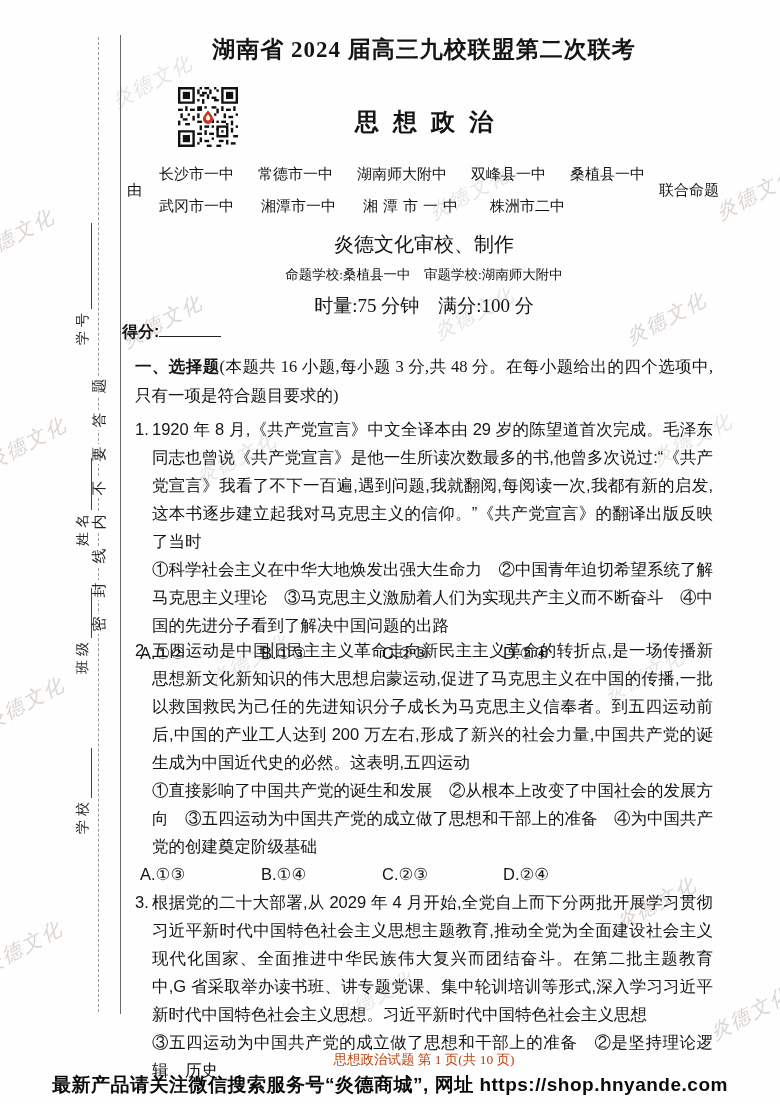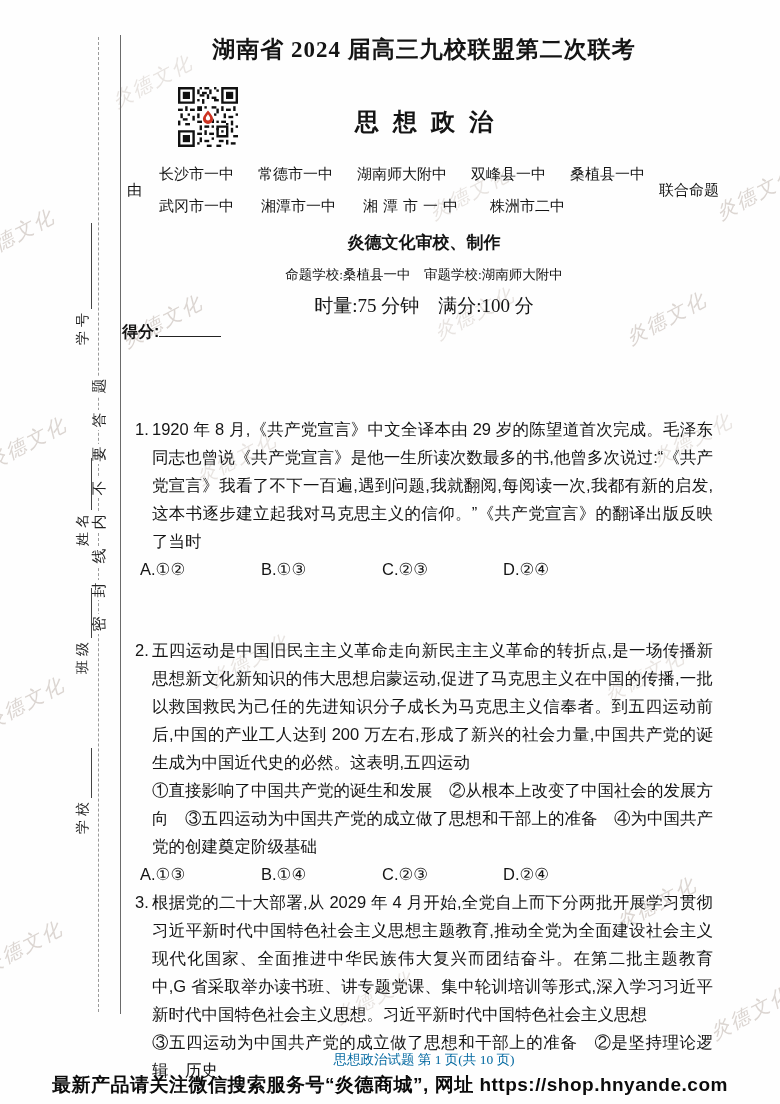--- a/index.html
+++ b/index.html
@@ -24,41 +24,41 @@
   .subject{position:absolute;left:135px;width:578px;top:106px;text-align:center;
     font-size:24px;font-weight:bold;letter-spacing:14px;text-indent:14px;}
   .schools{position:absolute;left:127px;top:165px;width:596px;display:flex;align-items:center;
     font-family:"Liberation Serif",serif;font-size:15px;}
   .schools .by{width:18px;margin-right:14px;}
   .schools .rows{width:486px;display:flex;flex-direction:column;gap:13px;}
   .schools .row{display:flex;justify-content:space-between;white-space:nowrap;}
   .schools .row2{padding-right:80px;align-items:flex-end;}
   .schools .joint{margin-left:14px;white-space:nowrap;}
   .sp5{letter-spacing:5px;}
-  .produced{position:absolute;left:135px;width:578px;top:231px;text-align:center;font-size:17px;font-weight:bold;}
+  .produced{position:absolute;left:135px;width:578px;top:231px;text-align:center;font-size:20px;font-weight:normal;}
   .setter{position:absolute;left:135px;width:578px;top:266px;text-align:center;
     font-family:"Liberation Serif",serif;font-size:13.5px;}
   .duration{position:absolute;left:135px;width:578px;top:293px;text-align:center;
     font-family:"Liberation Serif",serif;font-size:19px;}
   .score{position:absolute;left:122px;width:566px;top:320px;text-align:left;font-size:16px;font-weight:bold;}
   .score .line{display:inline-block;width:62px;border-bottom:1.5px solid #222;height:16px;}
   
   .section{position:absolute;left:135px;width:578px;top:352px;font-size:16.5px;line-height:29px;text-align:justify;}
   .section b{font-weight:bold;}
   .section .rest{font-family:"Liberation Serif",serif;}
   .question{position:absolute;left:152px;width:561px;font-size:16.5px;line-height:28px;}
   .q1{top:415px;} .q2{top:636px;} .q3{top:888px;}
   .question p{margin:0;text-align:justify;}
   .stem{position:relative;}
   .qnum{position:absolute;left:-17px;top:0;}
   .opts{display:flex;margin-left:-12px;}
   .opts span{width:121px;white-space:nowrap;}
   
   .pagefoot{position:absolute;left:135px;width:578px;top:1051px;text-align:center;
-    font-family:"Liberation Serif",serif;font-size:13.5px;color:#0369a1;}
+    font-family:"Liberation Serif",serif;font-size:13.5px;color:#c2410c;}
   .banner{position:absolute;left:0;width:780px;top:1072px;text-align:center;
     font-size:19px;font-weight:bold;color:#0b0b0b;letter-spacing:0.5px;}
   
   .wm{position:absolute;width:96px;font-family:"DejaVu Serif",serif;font-style:italic;
     font-size:20px;letter-spacing:2px;color:rgba(186,174,166,0.50);
     transform:rotate(-28deg);white-space:nowrap;pointer-events:none;}
   .wm.light{color:rgba(196,186,178,0.38);}
 </style>
 </head>
 <body>
@@ -216,23 +216,27 @@
   </div>
 
   <div class="produced">炎德文化审校、制作</div>
   <div class="setter">命题学校:桑植县一中　审题学校:湖南师大附中</div>
   <div class="duration">时量:75 分钟　满分:100 分</div>
 
   <div class="score">
     <span>得分:</span><span class="line"></span>
   </div>
 
+  <div class="section">
+    <b>一、选择题</b><span class="rest">(本题共 16 小题,每小题 3 分,共 48 分。在每小题给出的四个选项中,只有一项是符合题目要求的)</span>
+  </div>
 
   <div class="question q1">
     <p class="stem"><span class="qnum">1.</span><span>1920 年 8 月,《共产党宣言》中文全译本由 29 岁的陈望道首次完成。毛泽东同志也曾说《共产党宣言》是他一生所读次数最多的书,他曾多次说过:“《共产党宣言》我看了不下一百遍,遇到问题,我就翻阅,每阅读一次,我都有新的启发,这本书逐步建立起我对马克思主义的信仰。”《共产党宣言》的翻译出版反映了当时</span></p>
+    <p>①科学社会主义在中华大地焕发出强大生命力　②中国青年迫切希望系统了解马克思主义理论　③马克思主义激励着人们为实现共产主义而不断奋斗　④中国的先进分子看到了解决中国问题的出路</p>
     <div class="opts">
       <span>A.①②</span>
       <span>B.①③</span>
       <span>C.②③</span>
       <span>D.②④</span>
     </div>
   </div>
 
   <div class="question q2">
     <p class="stem"><span class="qnum">2.</span><span>五四运动是中国旧民主主义革命走向新民主主义革命的转折点,是一场传播新思想新文化新知识的伟大思想启蒙运动,促进了马克思主义在中国的传播,一批以救国救民为己任的先进知识分子成长为马克思主义信奉者。到五四运动前后,中国的产业工人达到 200 万左右,形成了新兴的社会力量,中国共产党的诞生成为中国近代史的必然。这表明,五四运动</span></p>

